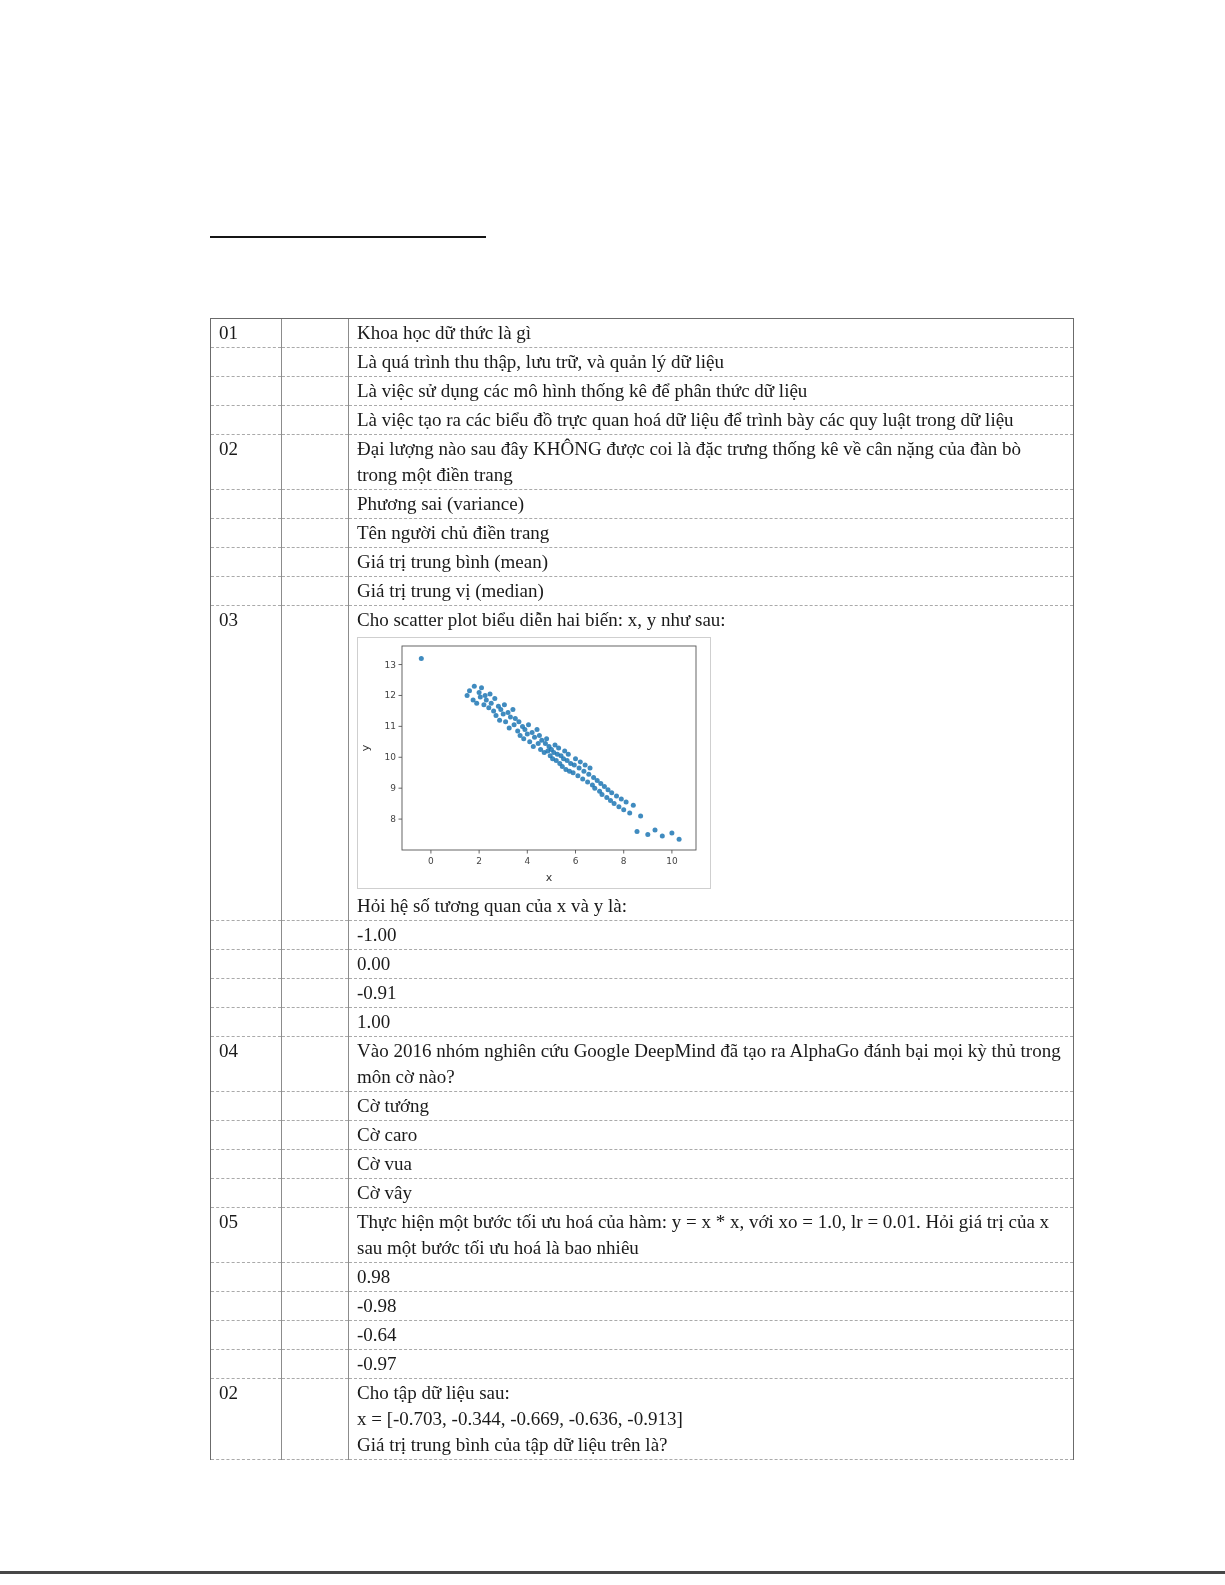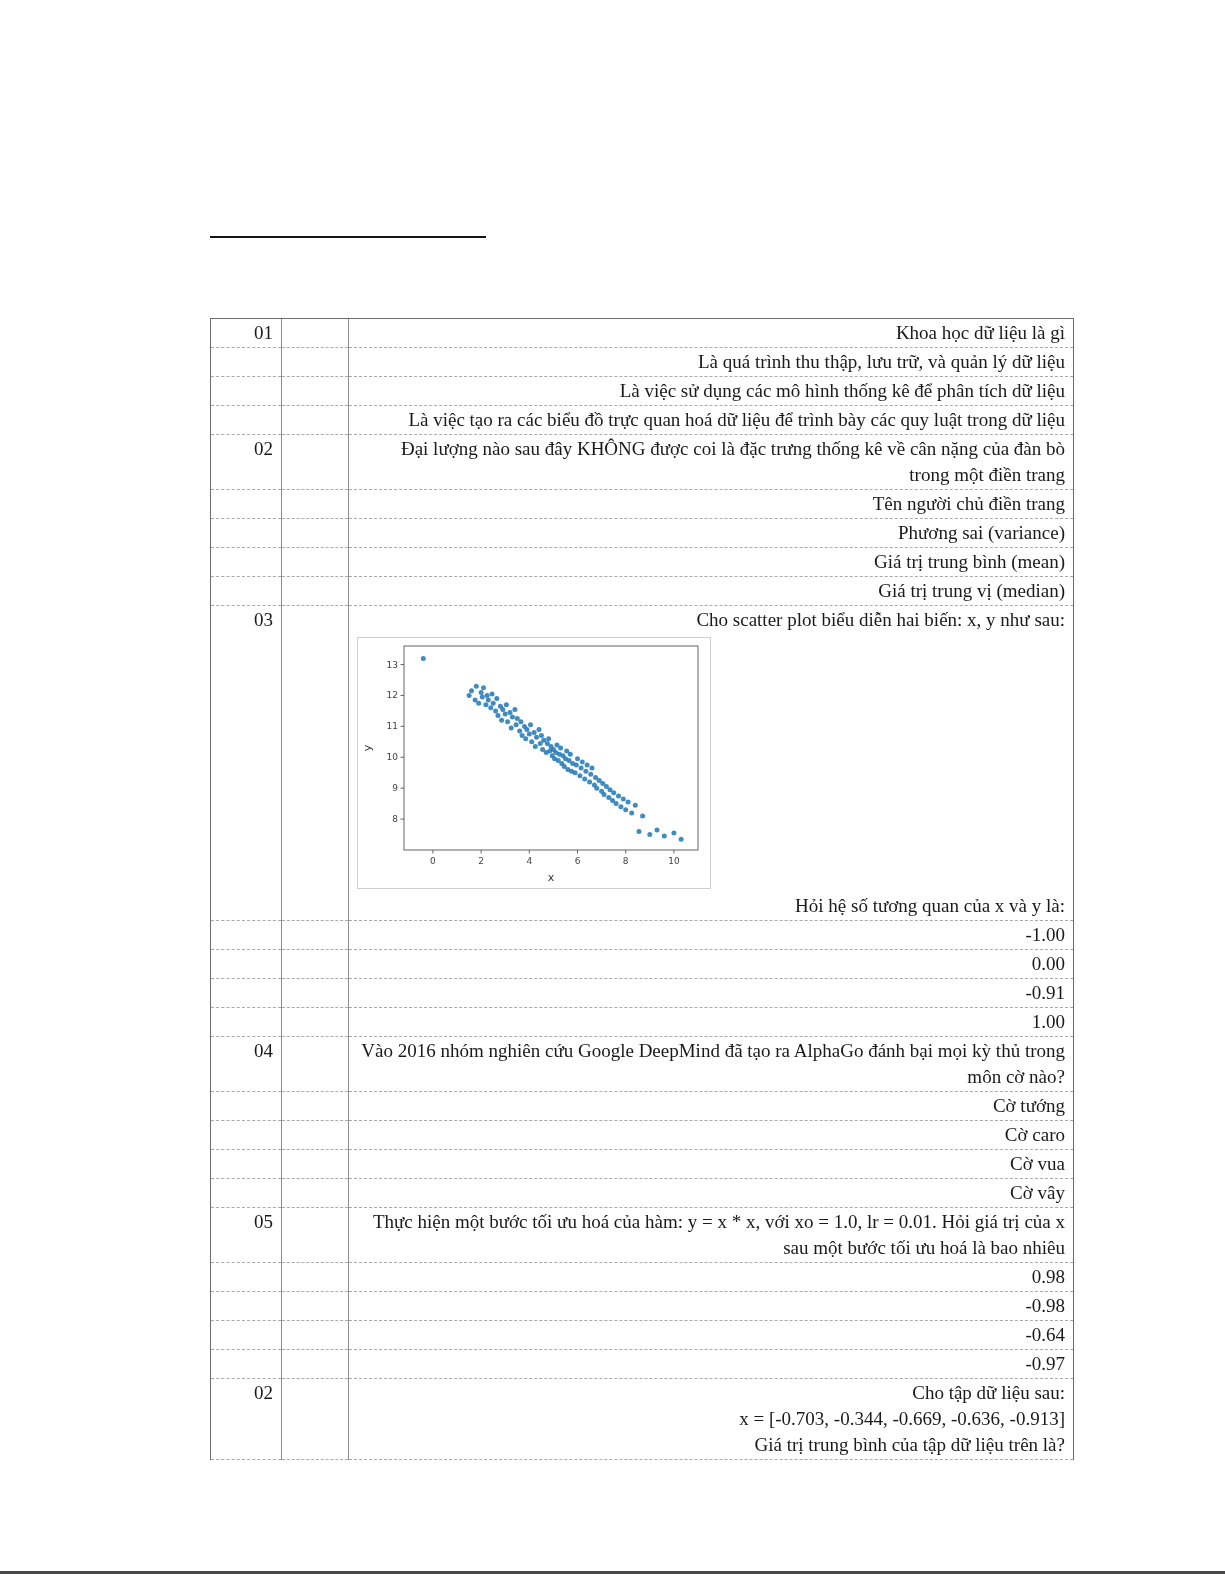--- a/index.html
+++ b/index.html
@@ -1,17 +1,17 @@
 <!DOCTYPE html>
 <html><head>
 <meta charset="utf-8">
 <style>
   html,body{margin:0;padding:0;background:#fff;}
   .page{position:relative;width:1225px;height:1585px;background:#fff;overflow:hidden;
-        font-family:"Liberation Serif", serif;color:#1a1a1a;text-align:right;}
+        font-family:"Liberation Serif", serif;color:#1a1a1a;}
   .title-rule{position:absolute;left:210px;top:236px;width:276px;border-top:2px solid #151515;}
   .table-wrap{position:absolute;left:210px;top:318px;width:862px;
               border:1.5px solid #6b6b6b;border-bottom:none;}
   table.quiz{border-collapse:collapse;table-layout:fixed;width:100%;}
   table.quiz td{vertical-align:top;padding:1px 8px 1px 8px;
                 font-size:19px;line-height:26px;
                 border-bottom:1px dashed #aaaaaa;
                 word-wrap:break-word;}
   td.col-num{width:54px;border-right:1px solid #8c8c8c;padding-left:11px;}
   td.col-mark{width:50px;border-right:1px solid #8c8c8c;}
@@ -26,63 +26,63 @@
 <div class="page">
   <div class="title-rule"></div>
 
   <div class="table-wrap">
     <table class="quiz">
       <tbody id="quiz-body">
           <tr>
             <td class="col-num">01</td>
             <td class="col-mark"></td>
             <td class="col-content">
-              <div>Khoa học dữ liệu là gì</div>
+              <div>Khoa học dữ thức là gì</div>
             </td>
           </tr>
           <tr>
             <td class="col-num"></td>
             <td class="col-mark"></td>
             <td class="col-content">
               <div>Là quá trình thu thập, lưu trữ, và quản lý dữ liệu</div>
             </td>
           </tr>
           <tr>
             <td class="col-num"></td>
             <td class="col-mark"></td>
             <td class="col-content">
-              <div>Là việc sử dụng các mô hình thống kê để phân tích dữ liệu</div>
+              <div>Là việc sử dụng các mô hình thống kê để phân thức dữ liệu</div>
             </td>
           </tr>
           <tr>
             <td class="col-num"></td>
             <td class="col-mark"></td>
             <td class="col-content">
               <div>Là việc tạo ra các biểu đồ trực quan hoá dữ liệu để trình bày các quy luật trong dữ liệu</div>
             </td>
           </tr>
           <tr>
             <td class="col-num">02</td>
             <td class="col-mark"></td>
             <td class="col-content">
               <div>Đại lượng nào sau đây KHÔNG được coi là đặc trưng thống kê về cân nặng của đàn bò trong một điền trang</div>
             </td>
           </tr>
           <tr>
             <td class="col-num"></td>
             <td class="col-mark"></td>
             <td class="col-content">
+              <div>Phương sai (variance)</div>
+            </td>
+          </tr>
+          <tr>
+            <td class="col-num"></td>
+            <td class="col-mark"></td>
+            <td class="col-content">
               <div>Tên người chủ điền trang</div>
-            </td>
-          </tr>
-          <tr>
-            <td class="col-num"></td>
-            <td class="col-mark"></td>
-            <td class="col-content">
-              <div>Phương sai (variance)</div>
             </td>
           </tr>
           <tr>
             <td class="col-num"></td>
             <td class="col-mark"></td>
             <td class="col-content">
               <div>Giá trị trung bình (mean)</div>
             </td>
           </tr>
           <tr>

